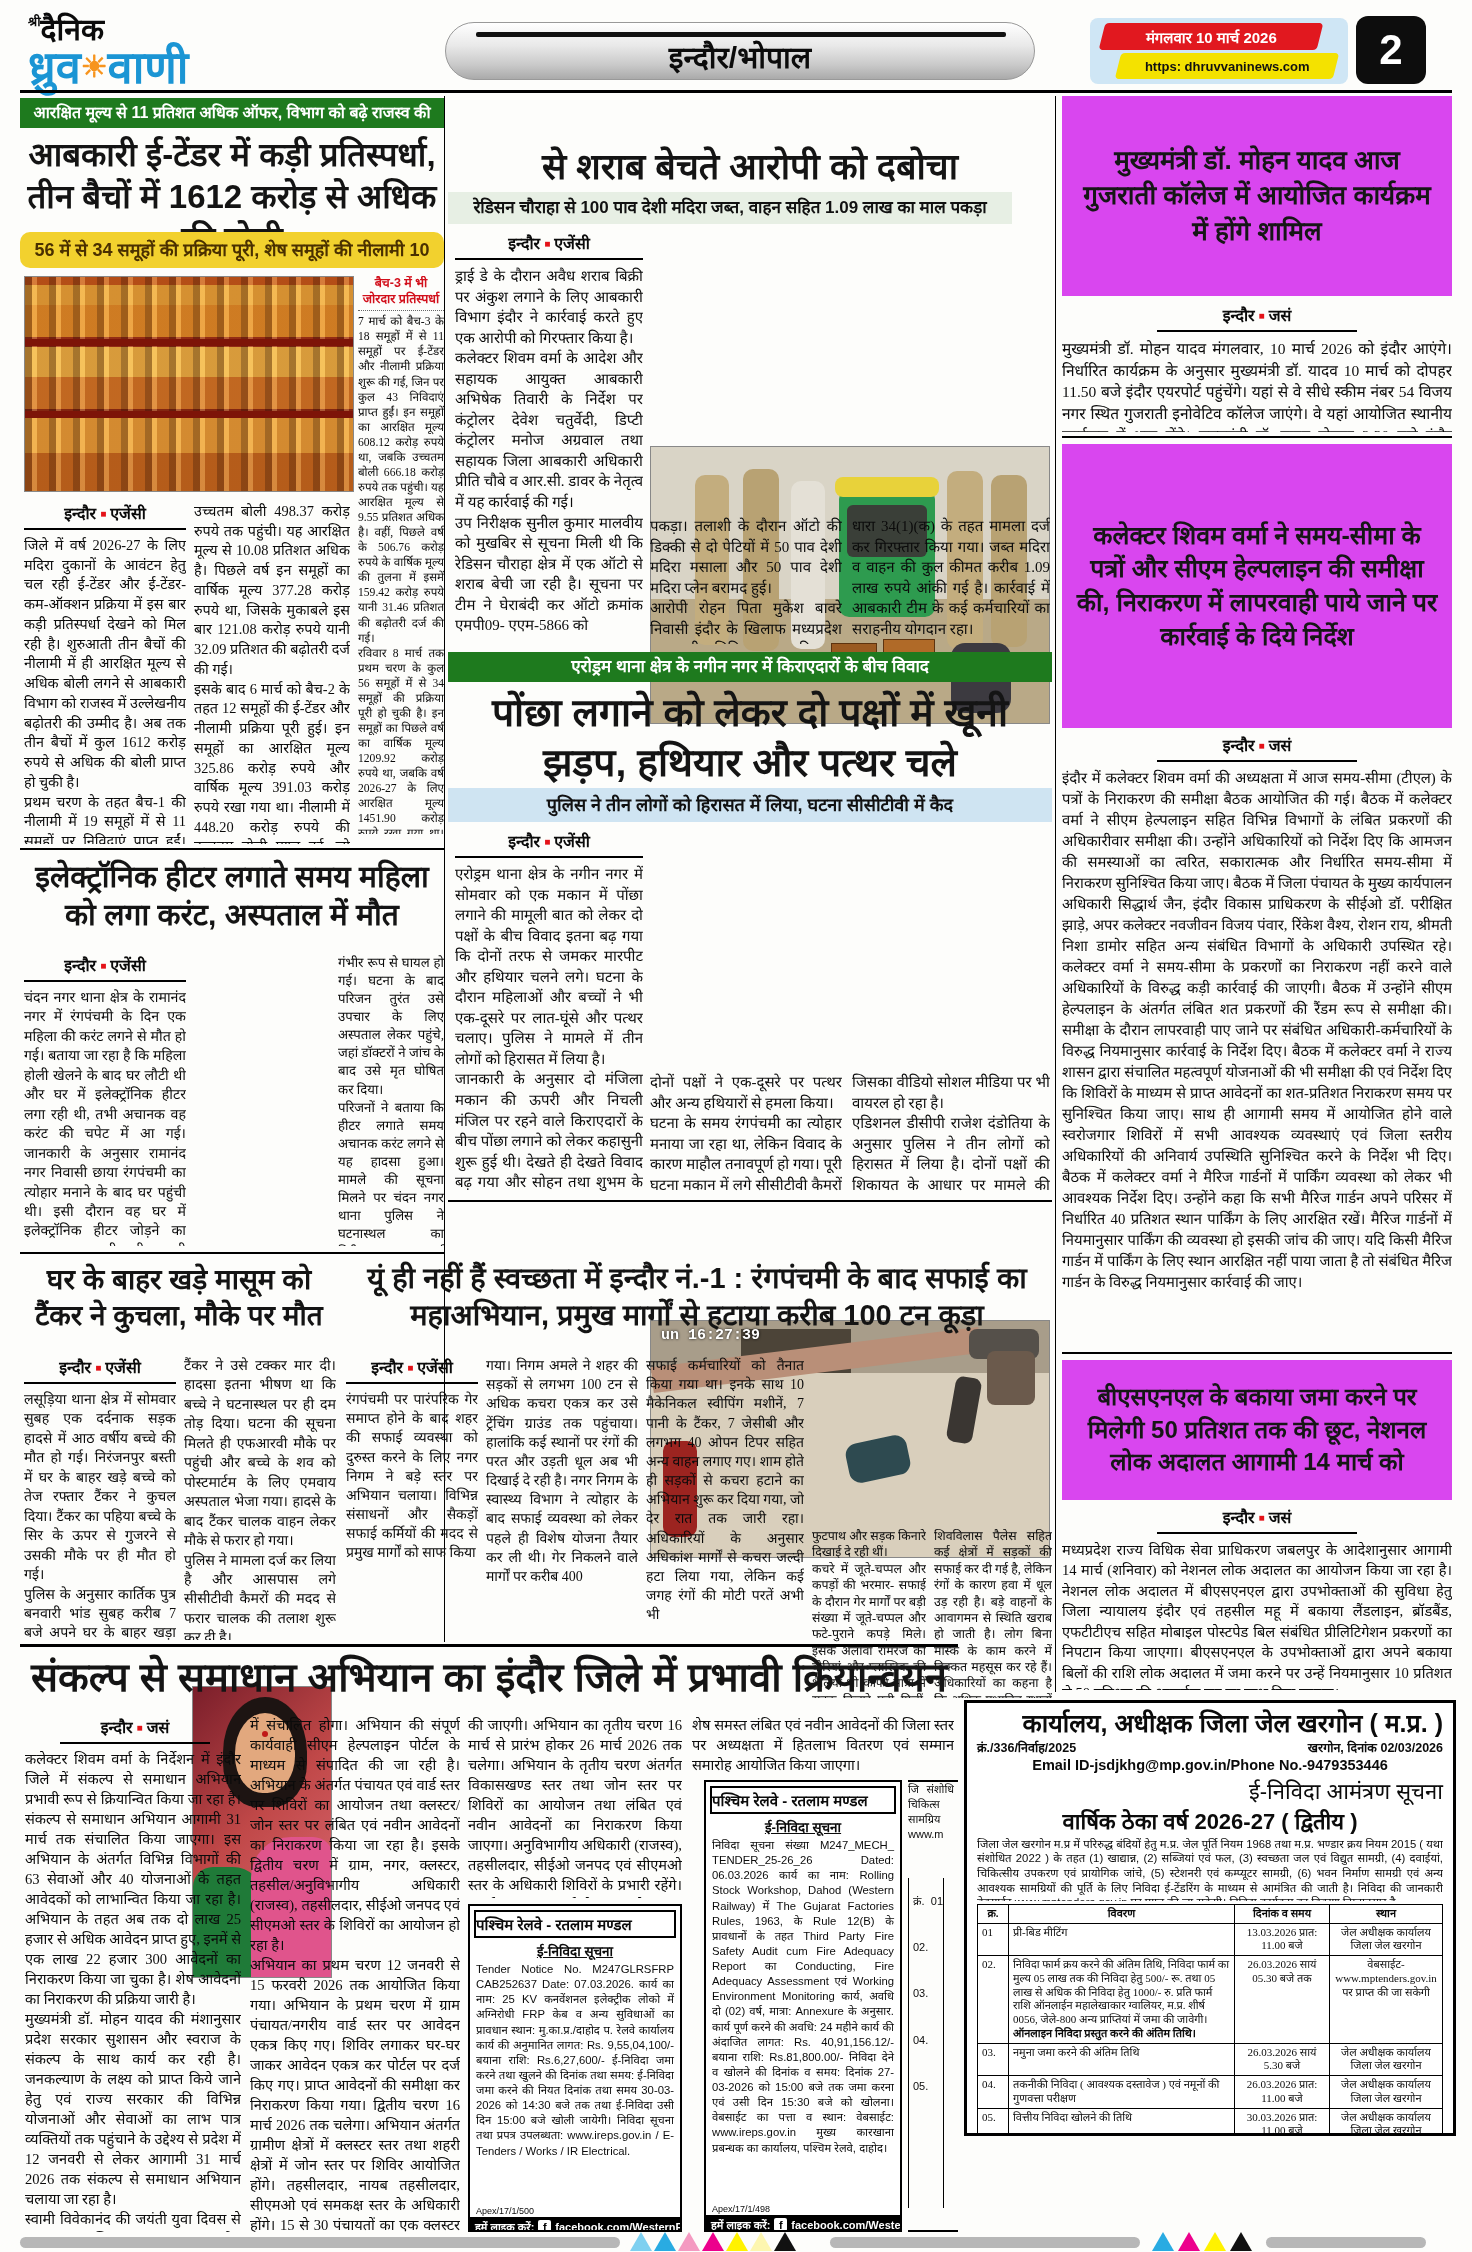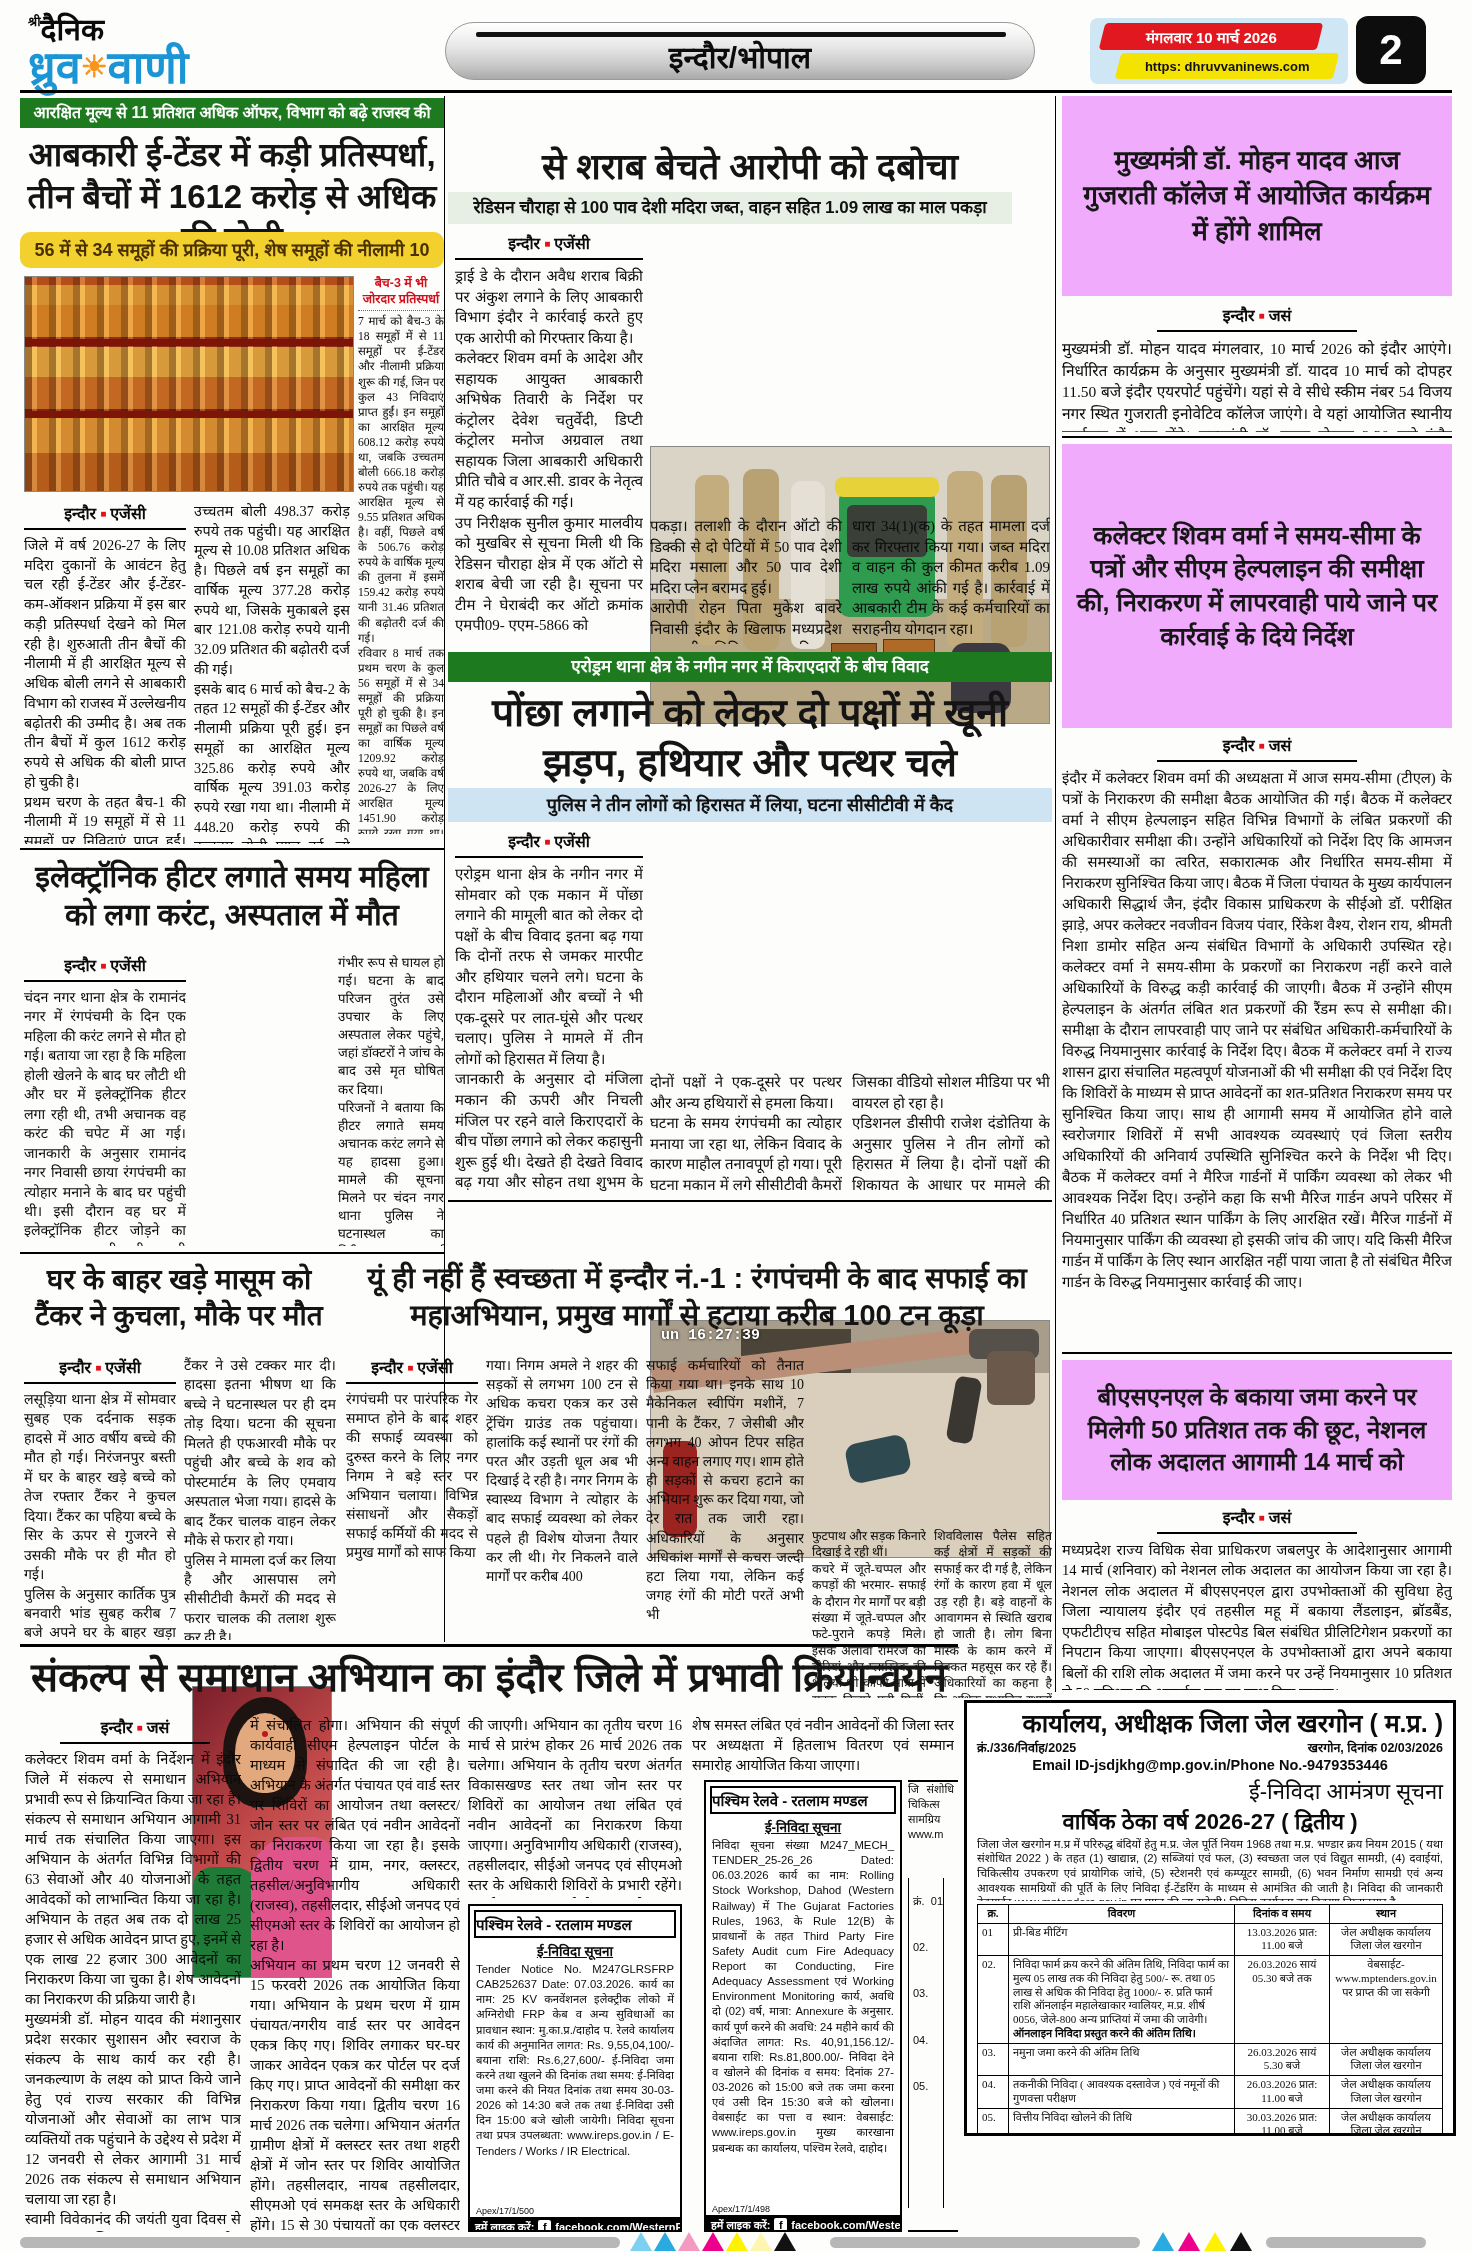--- a/index.html
+++ b/index.html
@@ -6,21 +6,21 @@
   #page{position:relative;width:1472px;height:2252px;background:#fdfdfb;margin:0 auto;overflow:hidden;
         font-family:"Liberation Serif",serif;color:#0b0b0b;}
   .abs{position:absolute;box-sizing:border-box;}
   .kicker{background:#1e7a1e;color:#fff;font-family:"Liberation Sans",sans-serif;font-weight:bold;
           text-align:center;overflow:hidden;}
   .headline{font-family:"Liberation Sans",sans-serif;font-weight:bold;color:#141414;text-align:center;line-height:1.28;}
   .yellowband{background:#f2d12e;border-radius:10px;color:#4a3000;font-family:"Liberation Sans",sans-serif;
           font-weight:bold;text-align:center;overflow:hidden;}
   .sageband{background:#e7efe4;color:#111;font-family:"Liberation Sans",sans-serif;font-weight:bold;text-align:center;}
   .blueband{background:#cfe4f2;color:#111;font-family:"Liberation Sans",sans-serif;font-weight:bold;text-align:center;}
-  .creambox{background:#f0abfc;font-family:"Liberation Sans",sans-serif;font-weight:bold;color:#161616;
+  .creambox{background:#d946ef;font-family:"Liberation Sans",sans-serif;font-weight:bold;color:#161616;
           display:flex;align-items:center;justify-content:center;text-align:center;line-height:1.35;padding:22px 14px;}
   .byline{font-family:"Liberation Sans",sans-serif;font-weight:bold;font-size:16px;text-align:center;
           border-bottom:2px solid #000;padding-bottom:4px;white-space:nowrap;overflow:hidden;}
   .byline .sq{color:#e41218;font-size:10px;vertical-align:2px;padding:0 4px;}
   .col{font-size:15px;line-height:1.37;text-align:justify;white-space:pre-line;overflow:hidden;}
   .rule{background:#000;}
   .photo{overflow:hidden;position:relative;border:1px solid #888;}
   .ribbon{transform:skewX(-14deg);border-radius:4px;display:flex;align-items:center;justify-content:center;}
   .ribbon>span{transform:skewX(14deg);white-space:nowrap;}
   .notice{border:2.5px solid #000;background:#fff;font-family:"Liberation Sans",sans-serif;overflow:hidden;}

